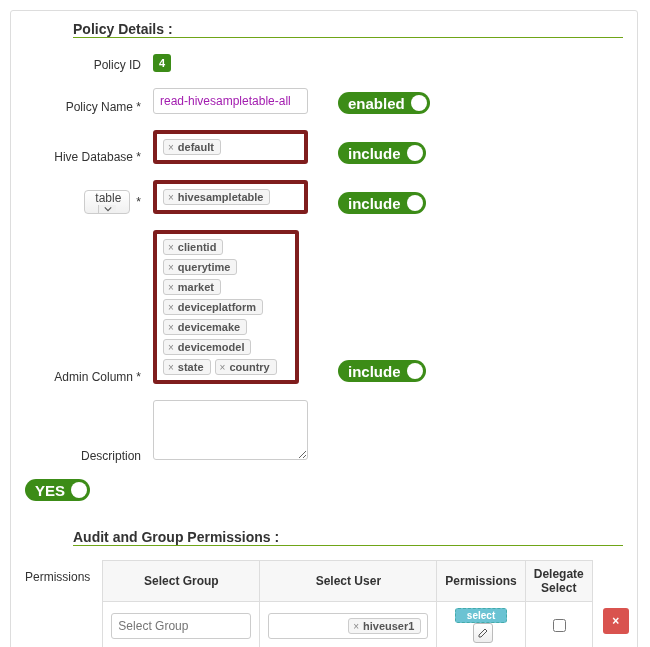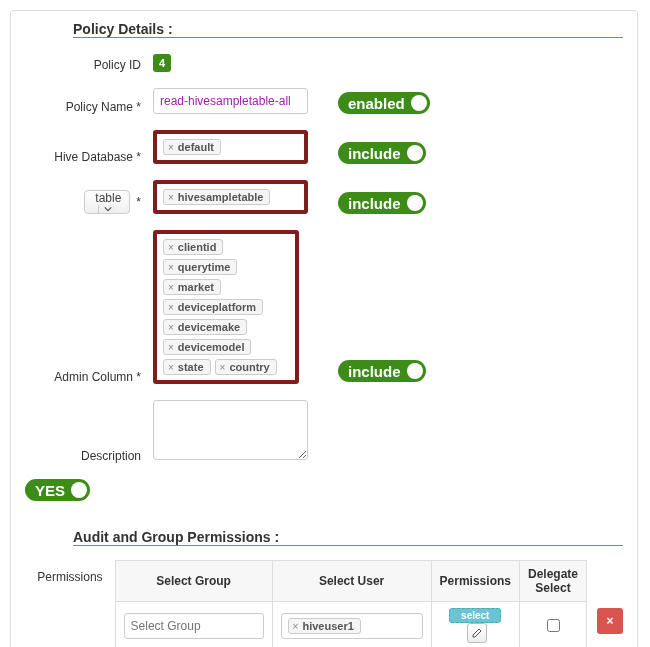--- a/index.html
+++ b/index.html
@@ -187,26 +187,26 @@
   .groupinput {
     width: 140px;
     height: 26px;
     border: 1px solid #ccc;
     border-radius: 3px;
     padding: 3px 6px;
     font-size: 12px;
     color: #999;
   }
   .userbox {
-    width: 142px;
+    width: 160px;
     min-height: 26px;
     border: 1px solid #ccc;
     border-radius: 3px;
     padding: 2px 4px;
-    text-align: left;
+    text-align: right;
   }
   .row-del {
     background: #d9534f;
     color: #fff;
     border: none;
     border-radius: 3px;
     width: 26px;
     height: 26px;
     font-weight: bold;
     font-size: 12px;

